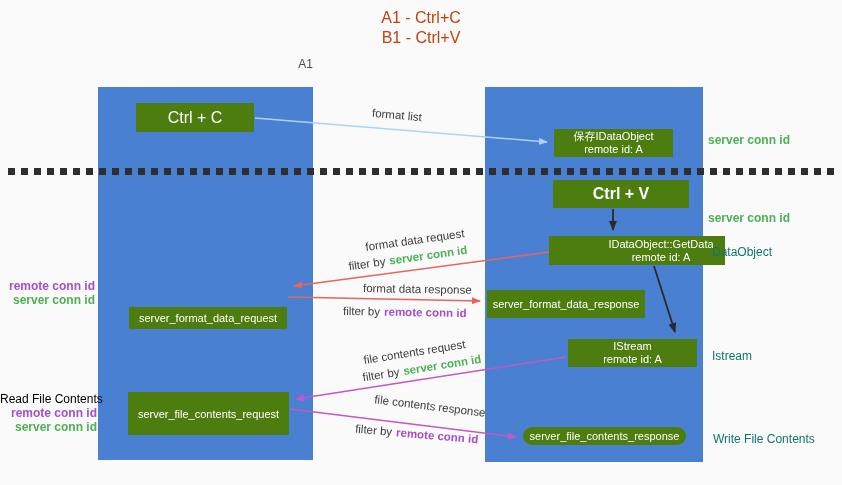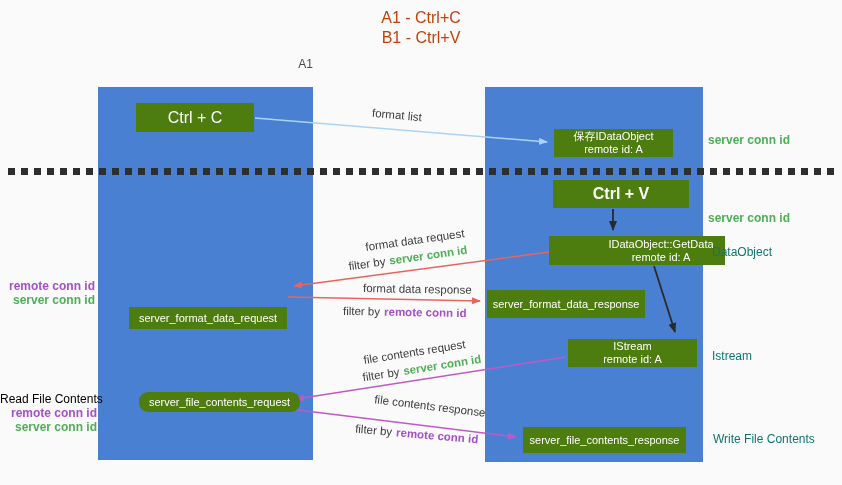--- a/index.html
+++ b/index.html
@@ -99,25 +99,25 @@
 
   <div class="node orange one" style="left:487px;top:290px;width:158px;height:28px;">
     <span>server_format_data_response</span>
   </div>
 
   <div class="node orange two" style="left:568px;top:339px;width:129px;height:28px;">
     <span>IStream</span>
     <span>remote id: A</span>
   </div>
 
-  <div class="node orange one" style="left:139px;top:392px;width:161px;height:20px;border-radius:9px;">
+  <div class="node orange one" style="left:128px;top:392px;width:161px;height:43px;">
     <span>server_file_contents_request</span>
   </div>
 
-  <div class="node orange one" style="left:523px;top:427px;width:163px;height:26px;">
+  <div class="node orange one" style="left:523px;top:427px;width:163px;height:18px;border-radius:9px;">
     <span>server_file_contents_response</span>
   </div>
 
   <div class="lab green" style="left:708px;top:133px;">server conn id</div>
   <div class="lab green" style="left:708px;top:211px;">server conn id</div>
   <div class="lab" style="left:712px;top:245px;">DataObject</div>
   <div class="lab" style="left:712px;top:349px;">Istream</div>
   <div class="lab" style="left:713px;top:432px;">Write File Contents</div>
 
   <div class="stack" style="left:0px;top:279px;width:95px;">

